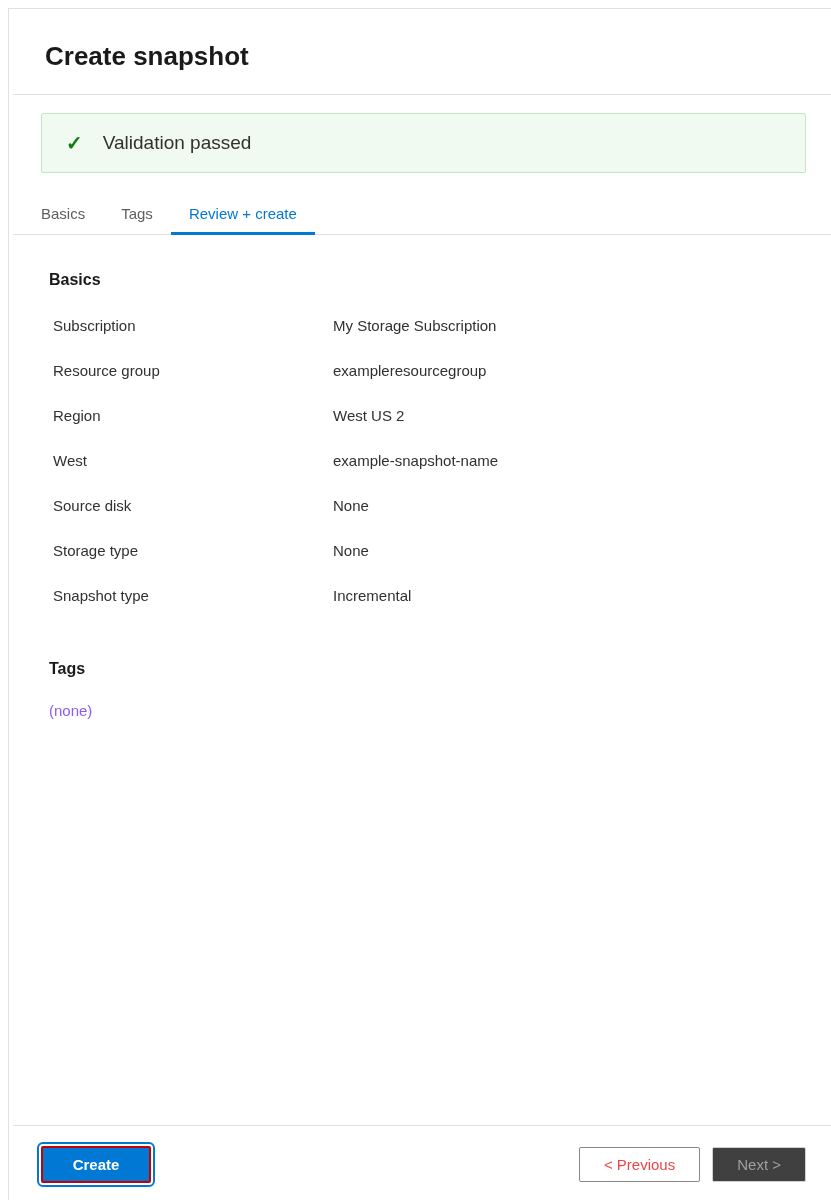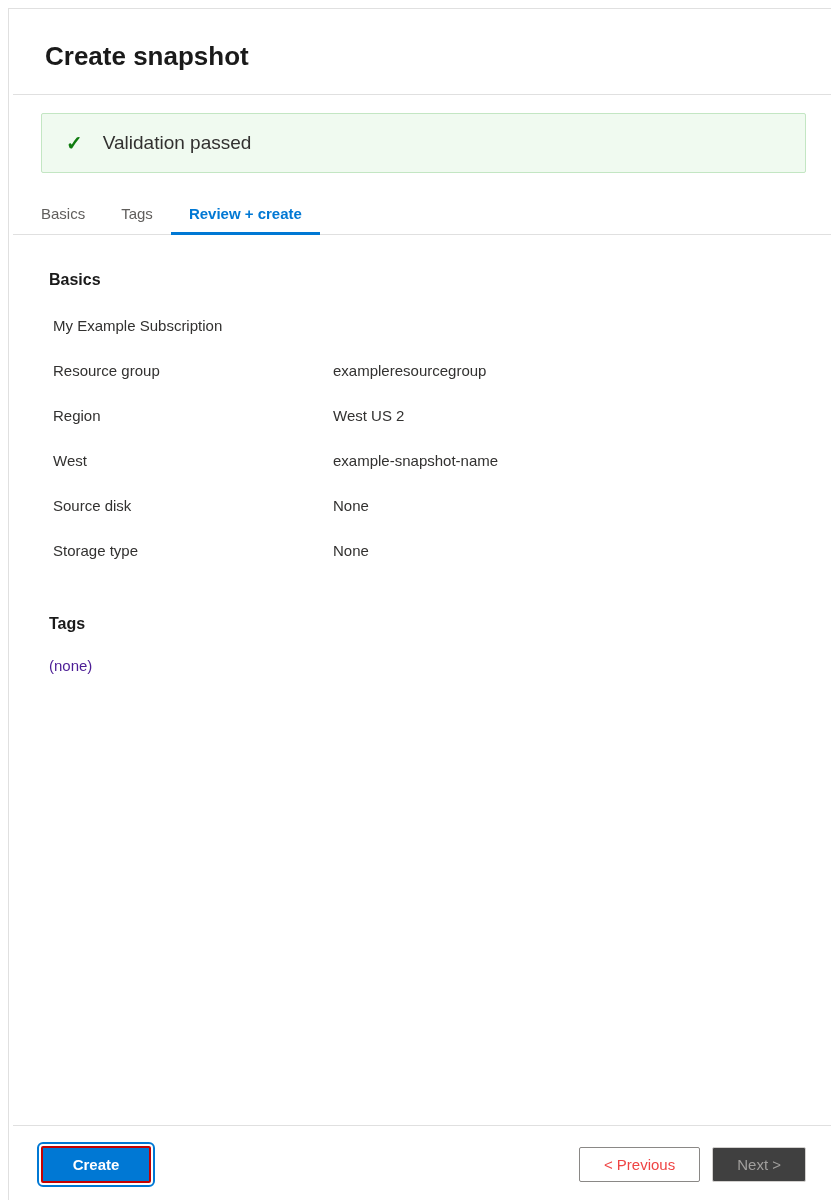--- a/index.html
+++ b/index.html
@@ -78,21 +78,21 @@
       white-space: nowrap;
     }
 
     .tab:first-child {
       padding-left: 0;
     }
 
     .tab.active {
       color: #0078d4;
       border-bottom: 3px solid #0078d4;
-      font-weight: 700;
+      font-weight: 400;
     }
 
     .tab.normal {
       font-weight: 400;
     }
 
     .content-area {
       padding: 28px 28px 0 28px;
       flex: 1;
     }
@@ -123,21 +123,21 @@
       color: #323130;
       flex: 1;
     }
 
     .tags-section {
       margin-top: 24px;
     }
 
     .tags-none {
       font-size: 15px;
-      color: #4c1d95;
+      color: #8b5cf6;
       margin-top: 10px;
     }
 
     .footer-area {
       margin-top: auto;
       border-top: 1px solid #e0e0e0;
       padding: 20px 28px;
       display: flex;
       align-items: center;
       gap: 12px;
@@ -202,21 +202,22 @@
     <div class="tab normal">Tags</div>
     <div class="tab active">Review + create</div>
   </div>
 
   <div class="content-area">
 
     <div>
       <div class="section-title">Basics</div>
 
       <div class="field-row">
-        <span class="field-value">My Example Subscription</span>
+        <span class="field-label">Subscription</span>
+        <span class="field-value">My Storage Subscription</span>
       </div>
 
       <div class="field-row">
         <span class="field-label">Resource group</span>
         <span class="field-value">exampleresourcegroup</span>
       </div>
 
       <div class="field-row">
         <span class="field-label">Region</span>
         <span class="field-value">West US 2</span>
@@ -230,20 +231,24 @@
       <div class="field-row">
         <span class="field-label">Source disk</span>
         <span class="field-value">None</span>
       </div>
 
       <div class="field-row">
         <span class="field-label">Storage type</span>
         <span class="field-value">None</span>
       </div>
 
+      <div class="field-row">
+        <span class="field-label">Snapshot type</span>
+        <span class="field-value">Incremental</span>
+      </div>
     </div>
 
     <div class="tags-section">
       <div class="section-title">Tags</div>
       <div class="tags-none">(none)</div>
     </div>
 
   </div>
 
   <div style="flex:1;"></div>

